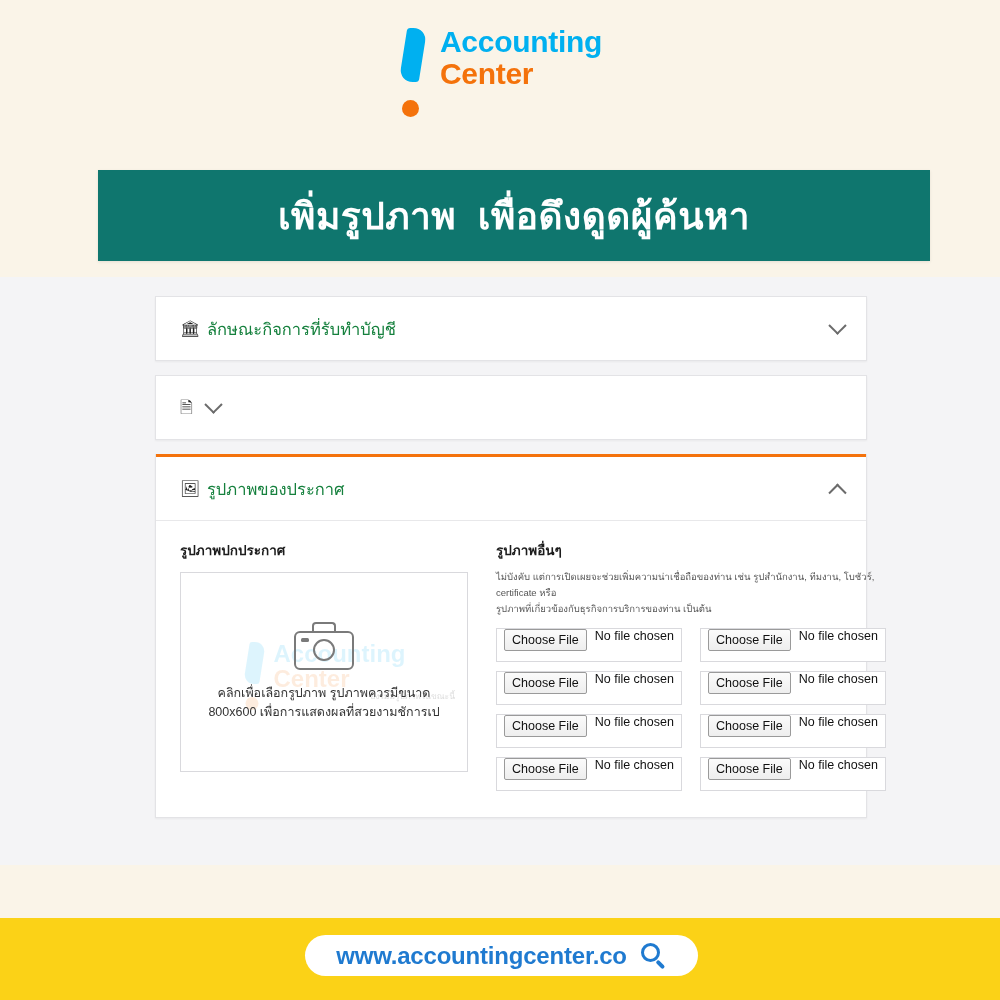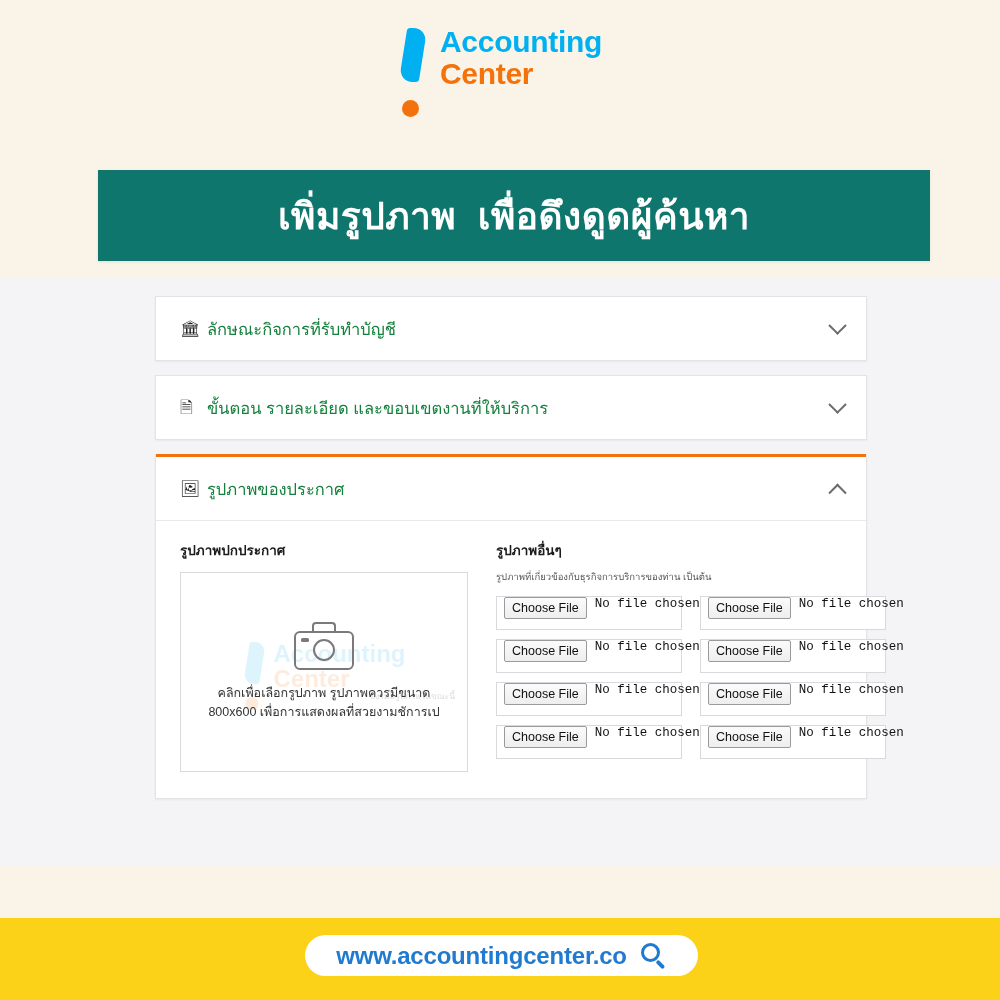--- a/index.html
+++ b/index.html
@@ -208,21 +208,21 @@
   .file-btn {
     border: 1px solid #9a9a9a;
     background: linear-gradient(#fbfbfb, #eeeeee);
     border-radius: 2px;
     font-size: 12.5px; color: #111;
     padding: 3px 7px;
     white-space: nowrap;
   }
   .file-name {
     font-size: 12.5px; color: #111;
-    margin-left: 8px; white-space: nowrap; font-family: Liberation Mono, monospace;
+    margin-left: 8px; white-space: nowrap;
   }
 
   
   .band-cream-bottom {
     position: absolute; left: 0; top: 865px;
     width: 1000px; height: 53px;
     background: #faf4e8;
   }
   .band-yellow {
     position: absolute; left: 0; top: 918px;
@@ -285,21 +285,20 @@
       <div class="card-head">
         <span class="ico">🏛</span>
         <span class="card-title">ลักษณะกิจการที่รับทำบัญชี</span>
         <span class="chev"></span>
       </div>
     </div>
 
     <div class="card">
       <div class="card-head">
         <span class="ico">🗎</span>
-        <span class="card-title">ขั้นตอน รายละเอียด และขอบเขตงานที่ให้บริการ</span>
         <span class="chev"></span>
       </div>
     </div>
 
     <div class="card active">
       <div class="orange-rule"></div>
       <div class="card-head">
         <span class="ico">🖼</span>
         <span class="card-title">รูปภาพของประกาศ</span>
         <span class="chev up"></span>
@@ -333,20 +332,21 @@
             <div class="dz-text">
               <div>คลิกเพื่อเลือกรูปภาพ รูปภาพควรมีขนาด</div>
               <div>800x600 เพื่อการแสดงผลที่สวยงามชัการเป</div>
             </div>
           </div>
         </div>
 
         <div class="col-right">
           <div class="field-label">รูปภาพอื่นๆ</div>
           <div class="desc">
+            <div>ไม่บังคับ แต่การเปิดเผยจะช่วยเพิ่มความน่าเชื่อถือของท่าน เช่น รูปสำนักงาน, ทีมงาน, โบชัวร์, certificate หรือ</div>
             <div>รูปภาพที่เกี่ยวข้องกับธุรกิจการบริการของท่าน เป็นต้น</div>
           </div>
 
           <div class="file-grid">
             <div class="file-row">
               <span class="file-btn">Choose File</span>
               <span class="file-name">No file chosen</span>
             </div>
             <div class="file-row">
               <span class="file-btn">Choose File</span>

